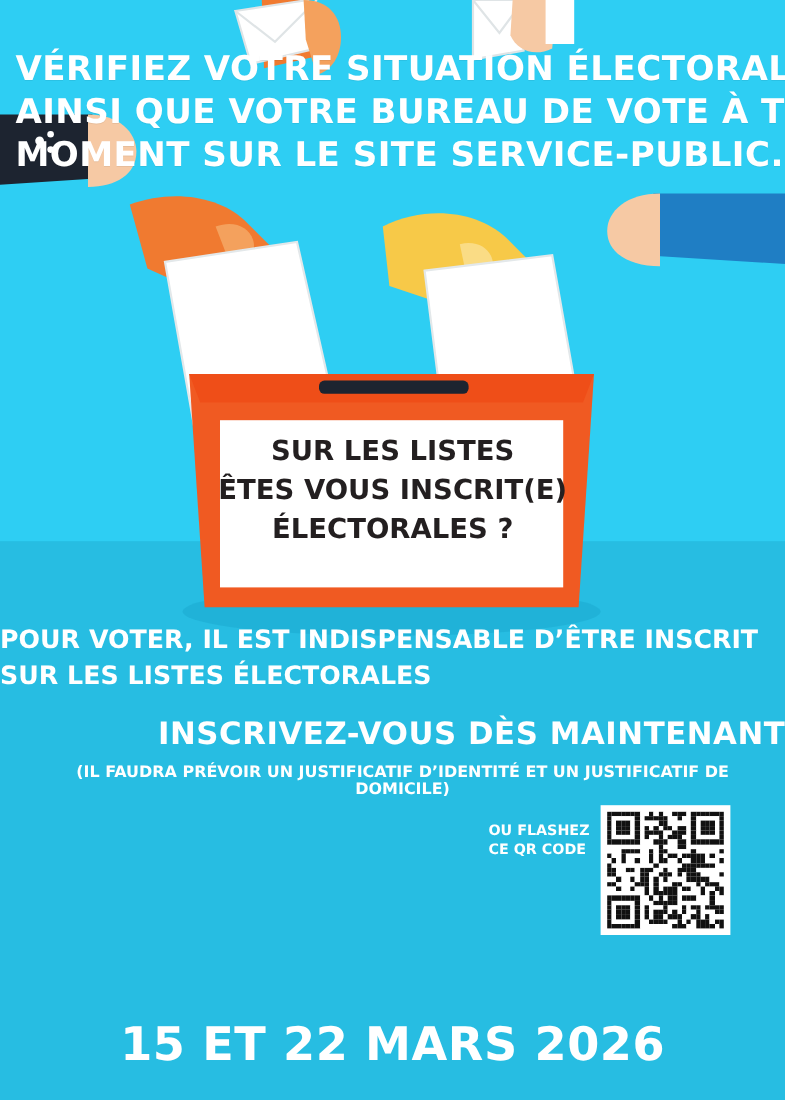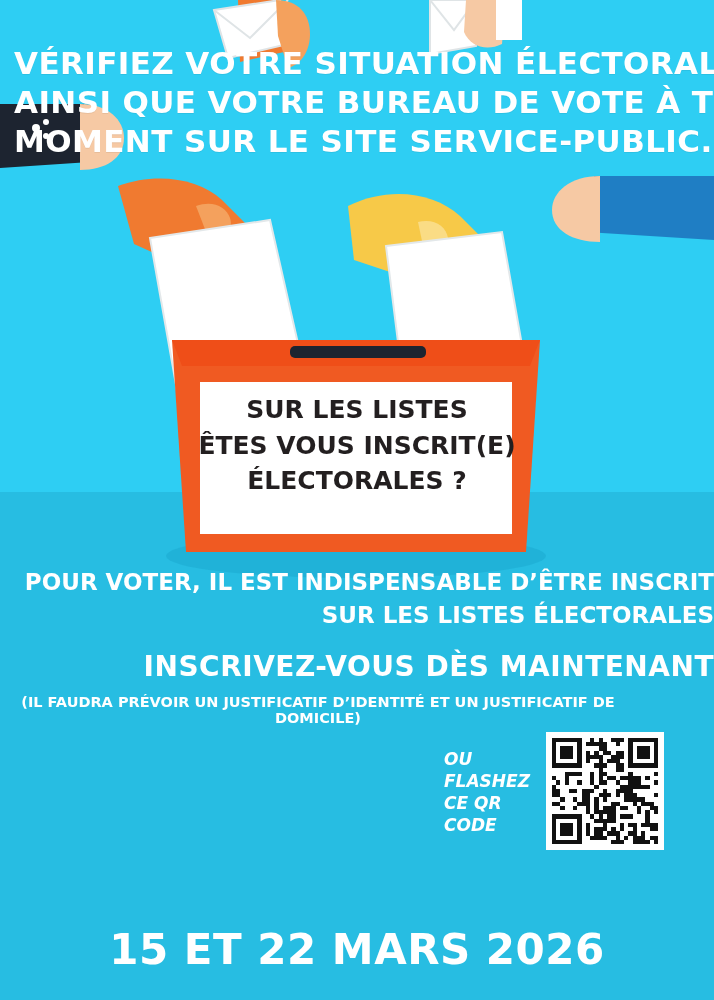--- a/index.html
+++ b/index.html
@@ -69,21 +69,21 @@
     line-height: 1.42;
     text-transform: uppercase;
     z-index: 25;
   }
   .box-question span { display: block; }
 
   
   .sub1 {
     position: absolute;
     left: 0; top: 566px; width: 714px;
-    text-align: right;
+    text-align: left;
     color: #ffffff;
     font-weight: bold;
     font-size: 23px;
     line-height: 1.42;
     text-transform: uppercase;
     z-index: 20;
   }
   .sub1 span { display: block; }
 
   .cta {
@@ -99,20 +99,21 @@
   }
   .cta-note {
     position: absolute;
     left: 0; top: 694px; width: 636px;
     text-align: center;
     color: #ffffff;
     font-weight: bold;
     font-size: 14.5px;
     text-transform: uppercase;
     z-index: 20;
+    padding-left: 48px;
   }
 
   
   .deadlines {
     position: absolute;
     left: 58px; top: 740px;
     width: 400px;
     z-index: 20;
     color: #ffffff;
   }
@@ -136,25 +137,24 @@
   }
   .deadline-small { font-size: 14px; margin-left: 6px; }
 
   
   .qr-label {
     position: absolute;
     left: 444px; top: 748px;
     width: 96px;
     color: #ffffff;
     font-weight: bold;
-    font-size: 17px;
+    font-size: 13px;
     line-height: 1.3;
     text-transform: uppercase;
     z-index: 20;
-    font-style: italic;
   }
   .qr-label span { display: block; }
   .qr-box {
     position: absolute;
     left: 546px; top: 732px;
     width: 118px; height: 118px;
     background: #ffffff;
     padding: 6px;
     box-sizing: border-box;
     z-index: 20;

